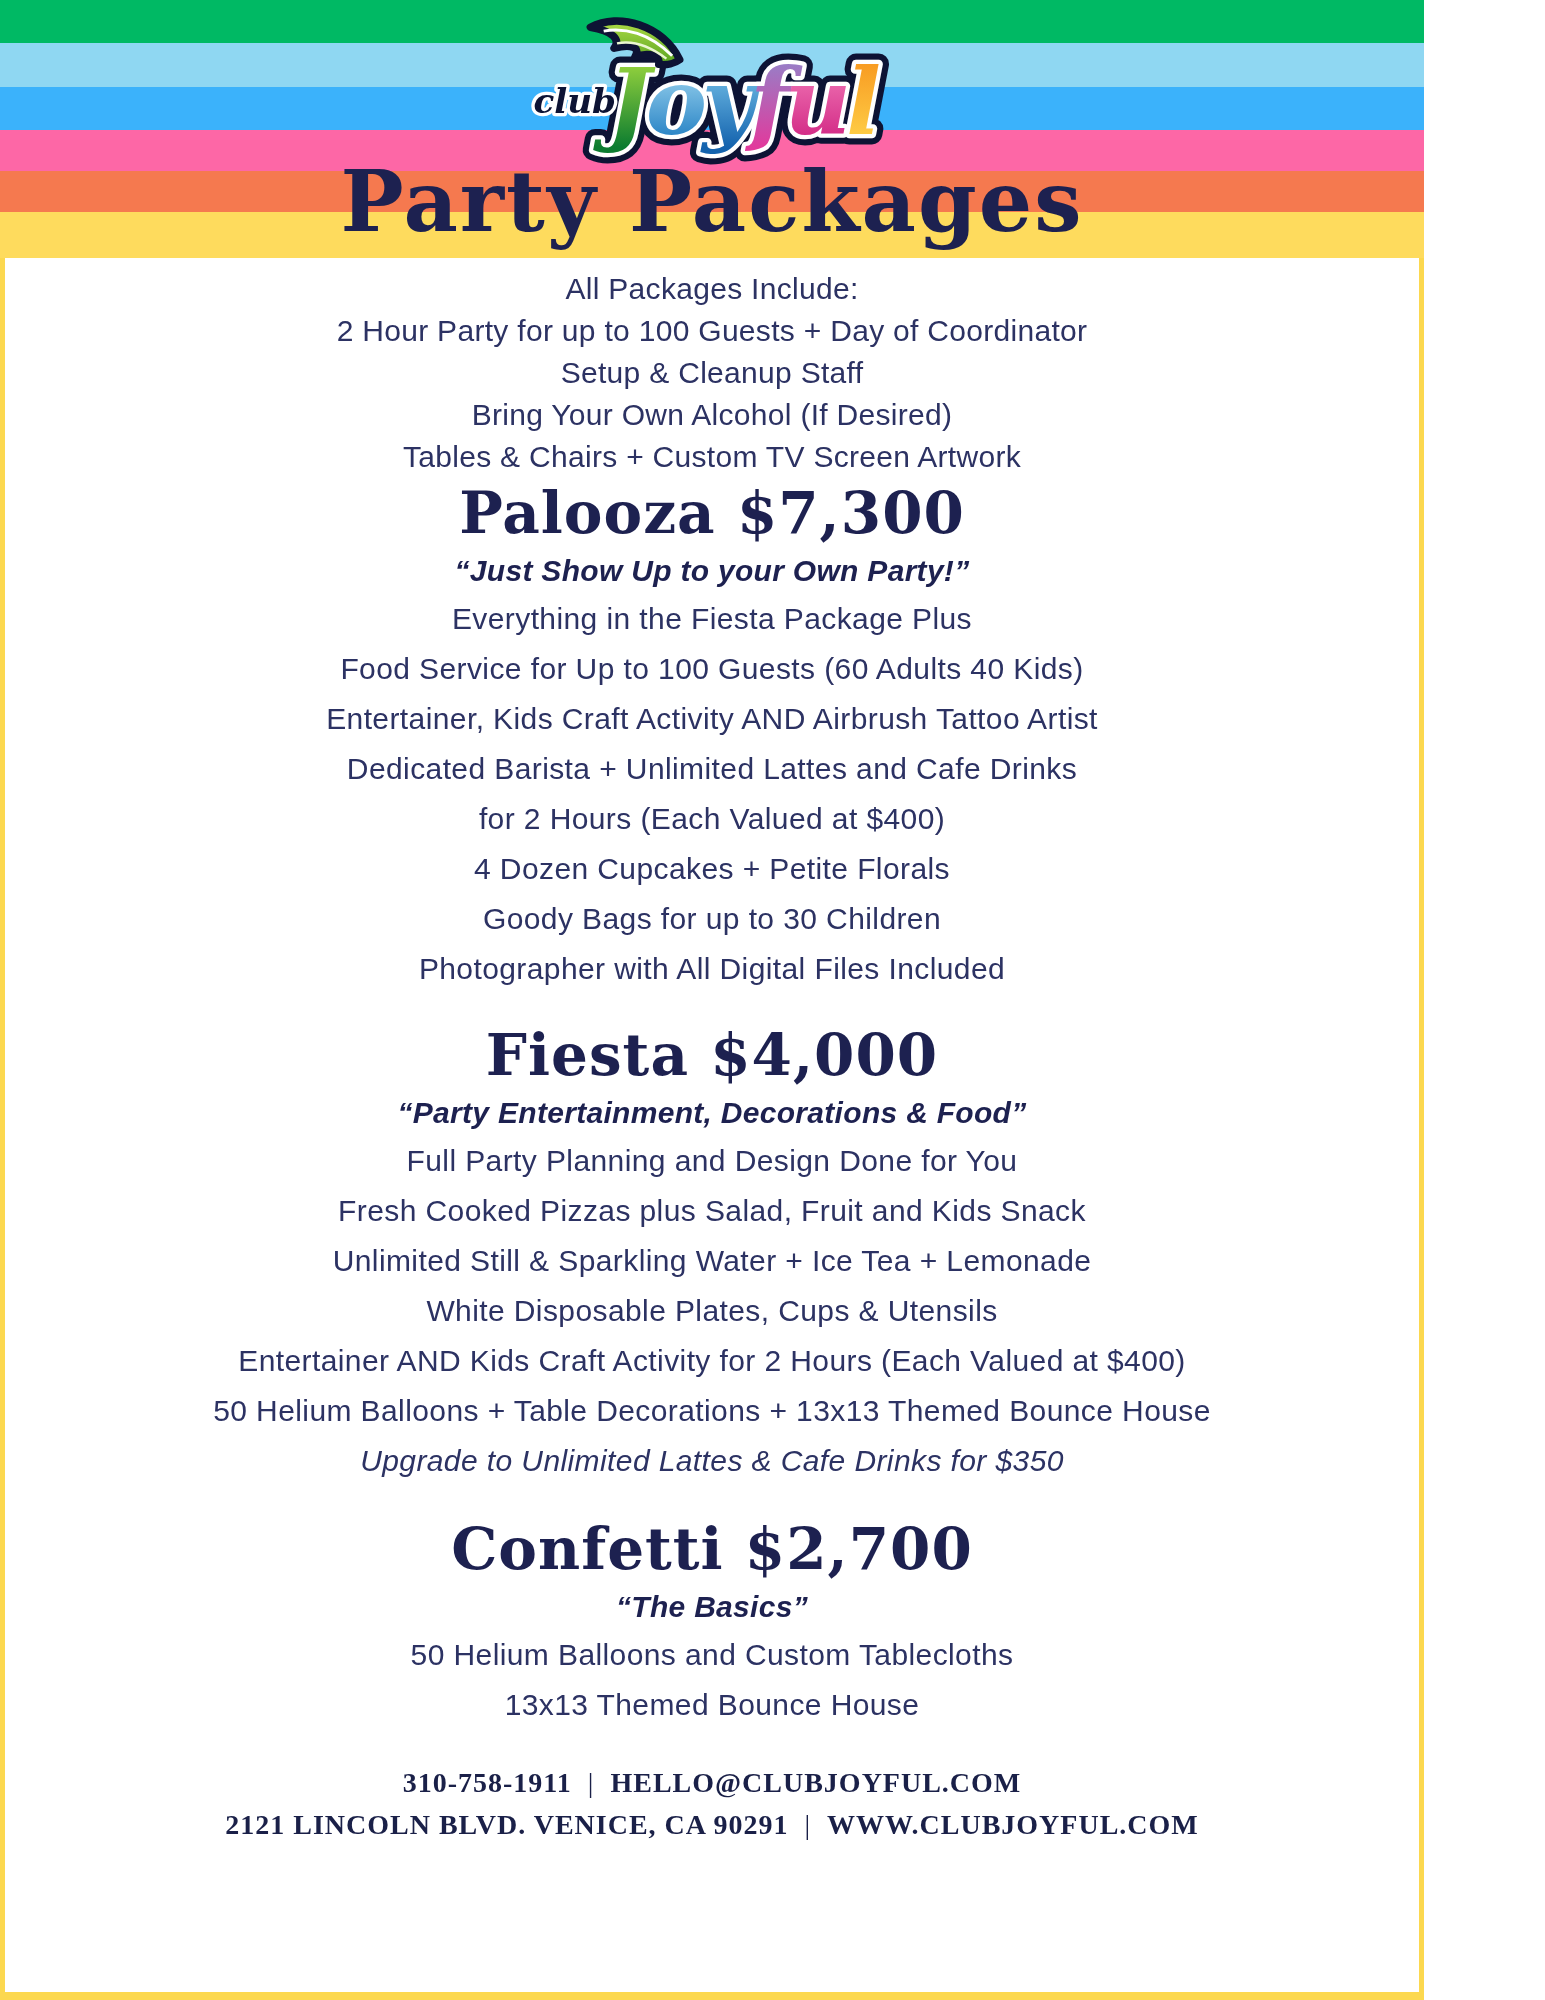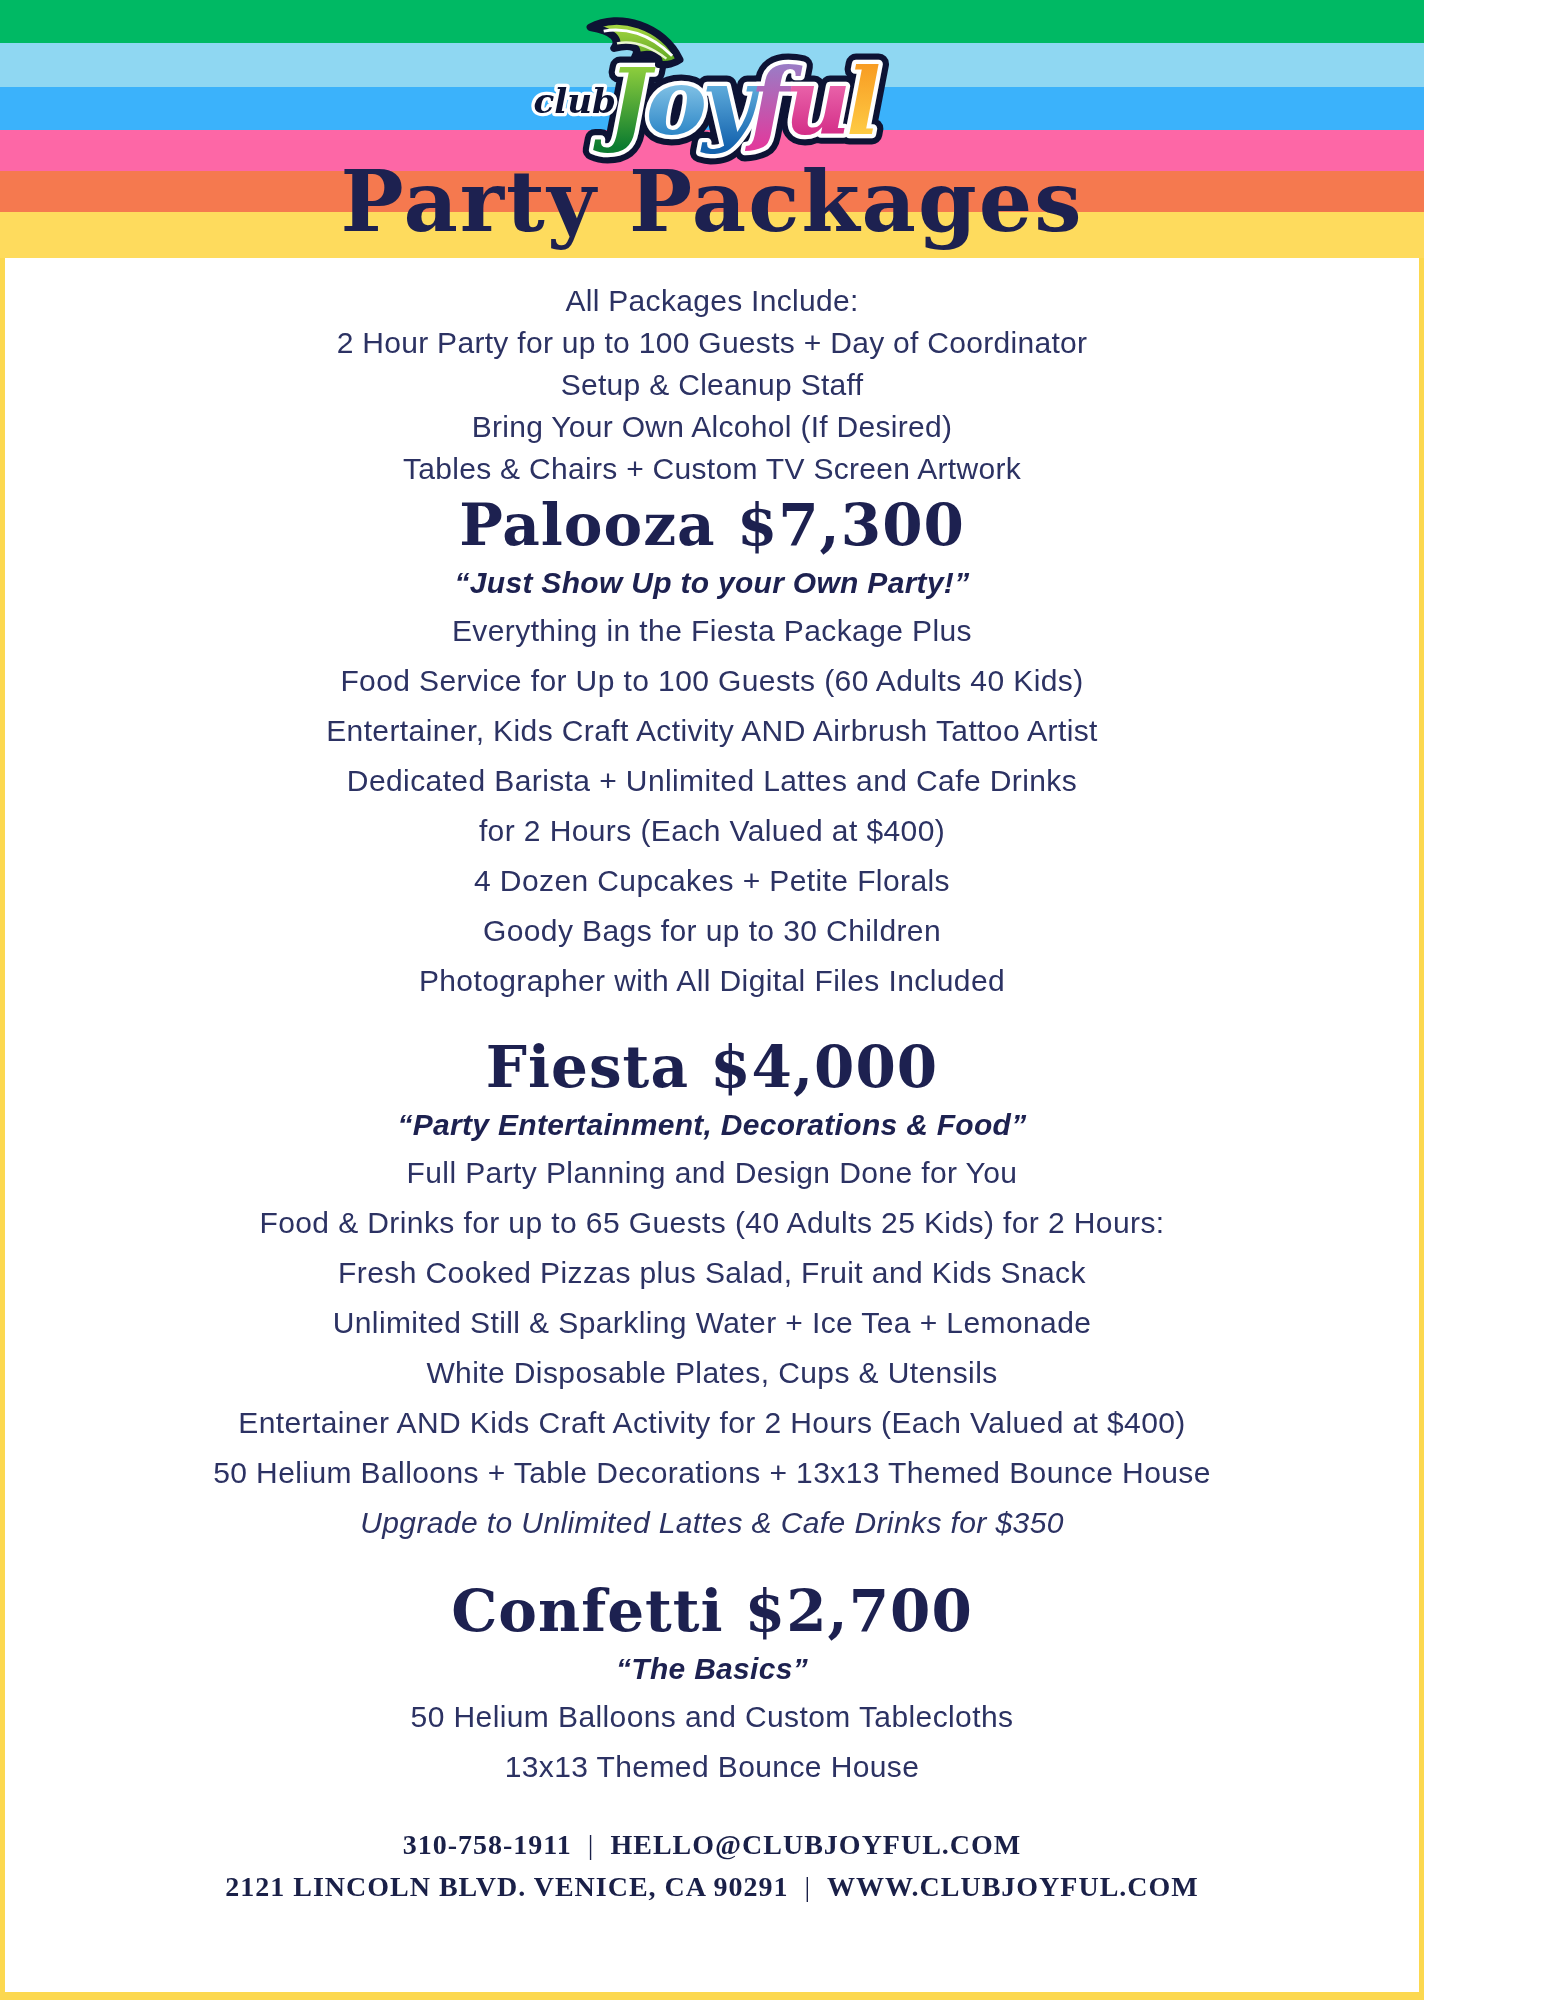--- a/index.html
+++ b/index.html
@@ -30,21 +30,21 @@
     font-weight:bold;
     font-size:84px;line-height:84px;
     letter-spacing:2px;
     color:var(--heading-navy,#1d2150);
   }
   
   .content-frame{
     position:absolute;top:258px;left:5px;right:5px;bottom:8px;
     background:#ffffff;
     box-sizing:border-box;
-    padding-top:22px;
+    padding-top:10px;
     text-align:center;
   }
   .intro-line{margin:0;font-size:30px;line-height:42px;color:var(--body-navy,#2c3263);letter-spacing:0.3px;}
   .pkg{margin:0;}
   .pkg-heading{
     margin:4px;
     font-family:"DejaVu Serif","Liberation Serif",serif;
     font-weight:bold;
     font-size:58px;line-height:62px;
     letter-spacing:1px;
@@ -165,21 +165,20 @@
           <p class="body-line">Goody Bags for up to 30 Children</p>
           <p class="body-line">Photographer with All Digital Files Included</p>
         </div>
     </section>
 
     <section class="pkg pkg-fiesta">
       <h2 class="pkg-heading">Fiesta $4,000</h2>
       <p class="pkg-tagline">“Party Entertainment, Decorations &amp; Food”</p>
       <div class="pkg-lines">
           <p class="body-line">Full Party Planning and Design Done for You</p>
-          <p class="body-line">Food &amp; Drinks for up to 65 Guests (40 Adults 25 Kids) for 2 Hours:</p>
           <p class="body-line">Fresh Cooked Pizzas plus Salad, Fruit and Kids Snack</p>
           <p class="body-line">Unlimited Still &amp; Sparkling Water + Ice Tea + Lemonade</p>
           <p class="body-line">White Disposable Plates, Cups &amp; Utensils</p>
           <p class="body-line">Entertainer AND Kids Craft Activity for 2 Hours (Each Valued at $400)</p>
           <p class="body-line">50 Helium Balloons + Table Decorations + 13x13 Themed Bounce House</p>
         </div>
       <p class="upgrade-line">Upgrade to Unlimited Lattes &amp; Cafe Drinks for $350</p>
     </section>
 
     <section class="pkg pkg-confetti">

